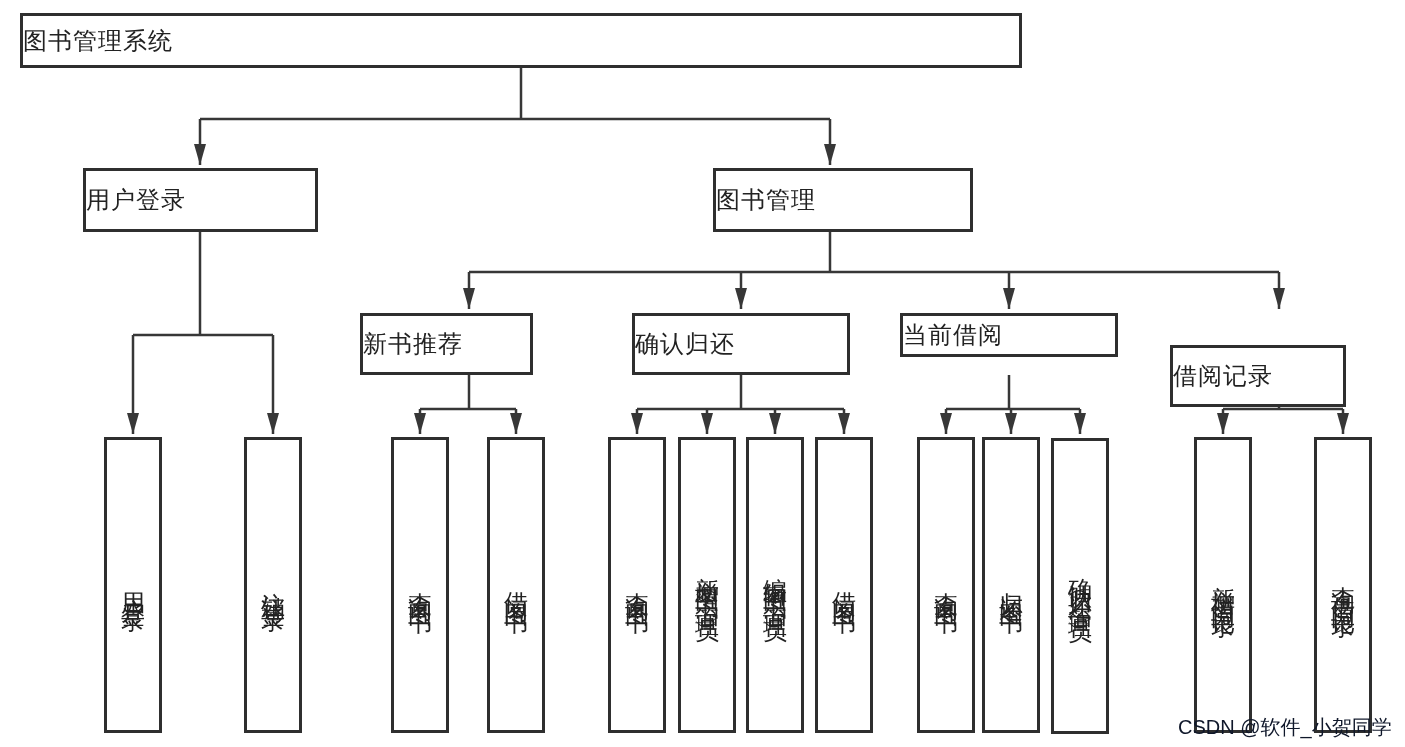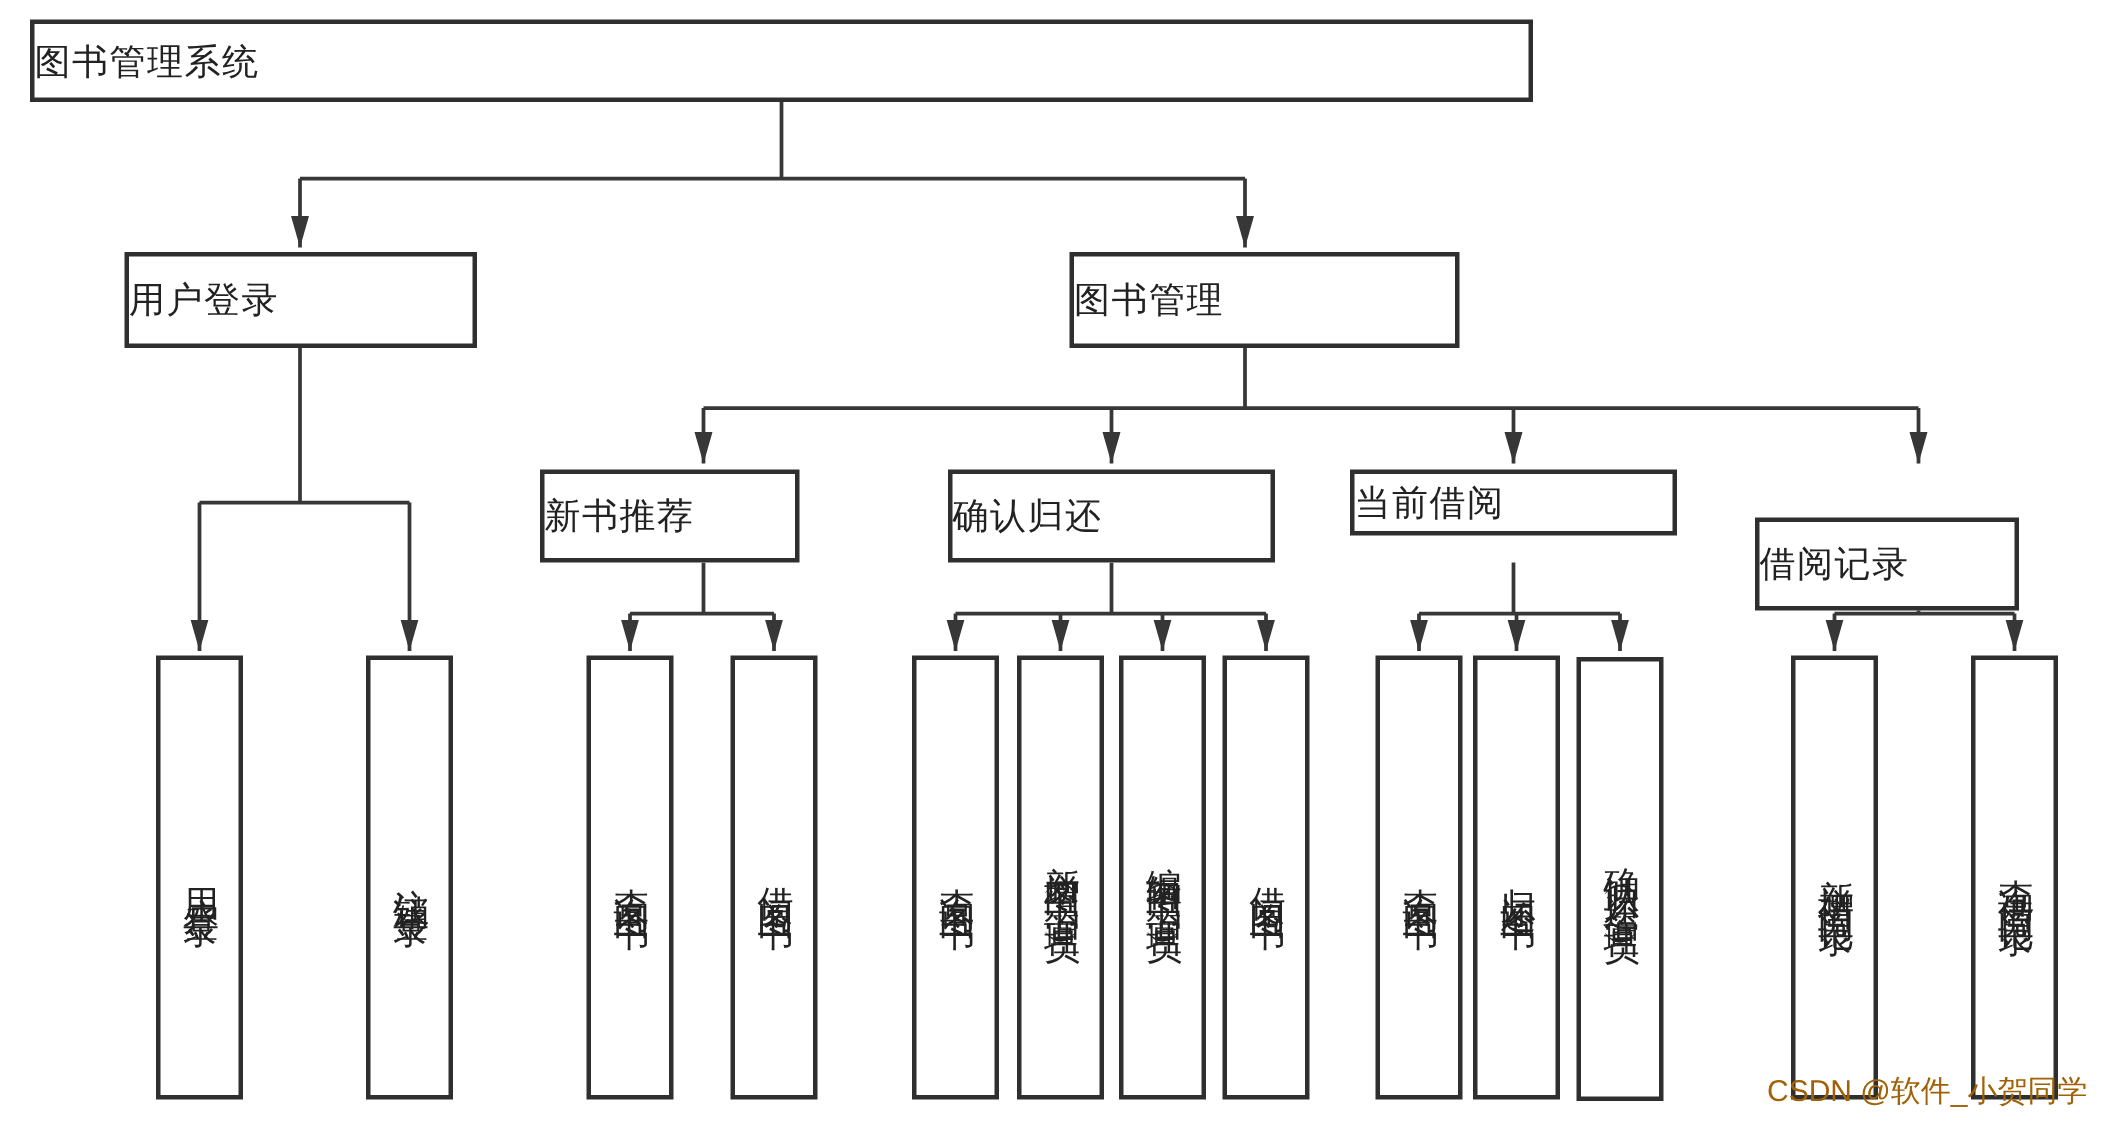--- a/index.html
+++ b/index.html
@@ -56,21 +56,21 @@
     font-size: 24px;
     line-height: 1;
     letter-spacing: 6px;
     color: #222222;
   }
   #watermark {
     position: absolute;
     left: 1178px;
     top: 714px;
     font-size: 20px;
-    color: #a16207;
+    color: #0f172a;
     z-index: 3;
     white-space: nowrap;
   }
 </style>
 </head>
 <body>
 
 <div id="stage">
 
   <svg id="connectors" width="1405" height="747" viewBox="0 0 1405 747">

